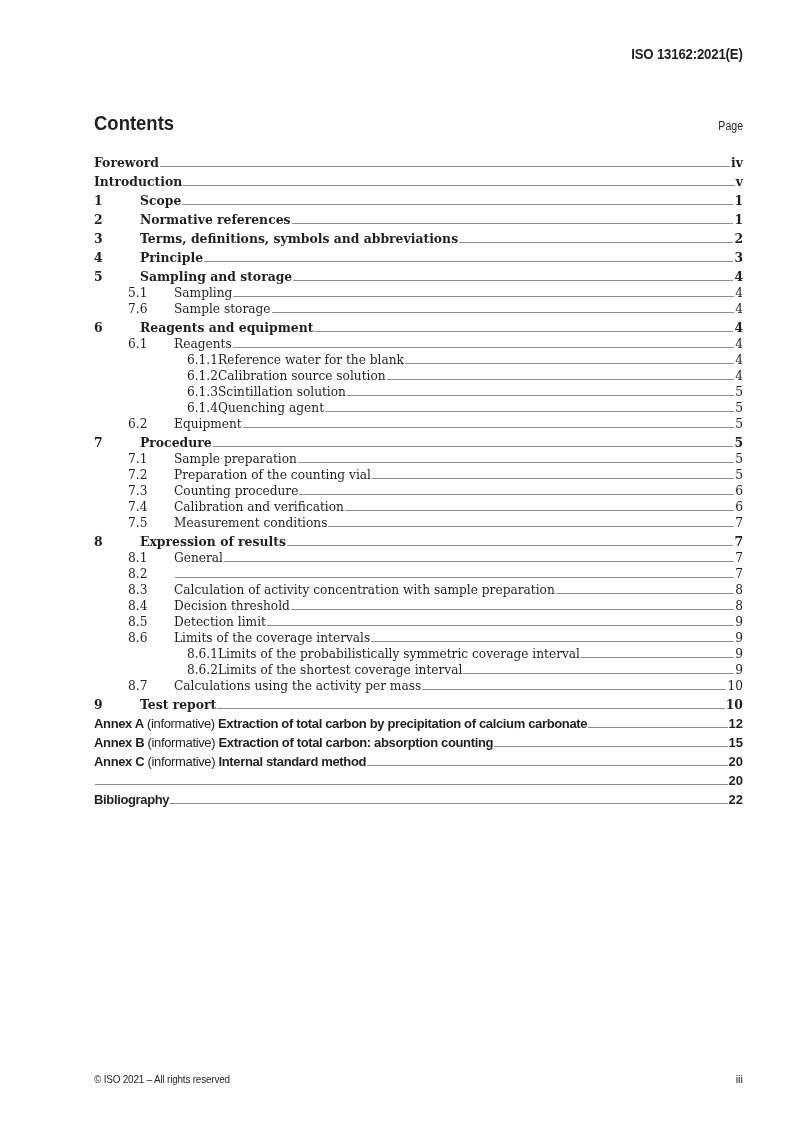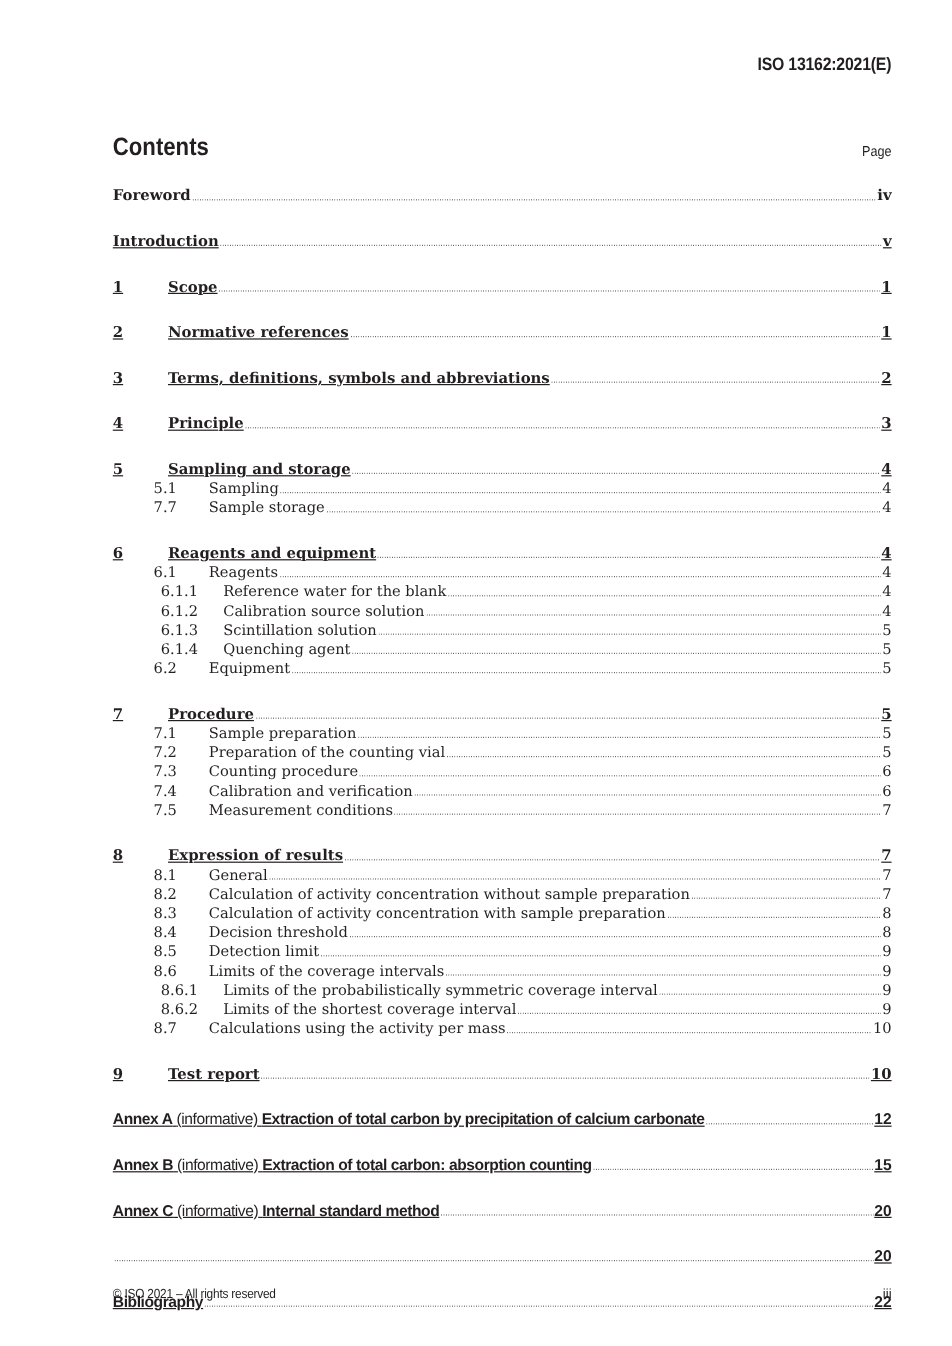--- a/index.html
+++ b/index.html
@@ -24,26 +24,26 @@
       transform: scaleX(0.88); transform-origin: right center;
     }
     .toc {
       position: absolute; left: 94px; top: 155px; width: 649px;
     }
     .row {
       position: relative; display: flex; align-items: baseline;
       font-size: 12.2px; line-height: 16px; height: 16px; white-space: nowrap;
     }
     .row.bold { font-weight: bold; font-size: 12.4px; }
-    .row.gap-top { margin-top: 22px; text-decoration: underline; }
+    .row.gap-top { margin-top: 3px; }
     .num { display: inline-block; flex: 0 0 auto; }
     .row.l0 .num { width: 0; }
     .row.l1 .num { width: 46px; }
     .row.l2 .num { width: 46px; margin-left: 34px; }
-    .row.l3 .num { width: 52px; margin-left: 40px; }
+    .row.l3 .num { width: 52px; margin-left: 72px; text-align: right; }
     .title { flex: 0 0 auto; }
     .leader {
       flex: 1 1 auto; margin: 0 1px; height: 1px; align-self: flex-end; margin-bottom: 4px;
       background-image: radial-gradient(circle, #555 0.45px, transparent 0.6px);
       background-size: 2px 1px; background-repeat: repeat-x;
     }
     .pg { flex: 0 0 auto; text-align: right; }
     .annex {
       font-family: "Liberation Sans", sans-serif; font-size: 13px;
       transform-origin: left center;
@@ -120,21 +120,21 @@
     <span class="leader"></span>
     <span class="pg">4</span>
   </div>
   <div class="row l2">
     <span class="num">5.1</span>
     <span class="title">Sampling</span>
     <span class="leader"></span>
     <span class="pg">4</span>
   </div>
   <div class="row l2">
-    <span class="num">7.7</span>
+    <span class="num">7.6</span>
     <span class="title">Sample storage</span>
     <span class="leader"></span>
     <span class="pg">4</span>
   </div>
 
   <div class="row l1 bold gap-top">
     <span class="num">6</span>
     <span class="title">Reagents and equipment</span>
     <span class="leader"></span>
     <span class="pg">4</span>
@@ -220,21 +220,20 @@
     <span class="pg">7</span>
   </div>
   <div class="row l2">
     <span class="num">8.1</span>
     <span class="title">General</span>
     <span class="leader"></span>
     <span class="pg">7</span>
   </div>
   <div class="row l2">
     <span class="num">8.2</span>
-    <span class="title">Calculation of activity concentration without sample preparation</span>
     <span class="leader"></span>
     <span class="pg">7</span>
   </div>
   <div class="row l2">
     <span class="num">8.3</span>
     <span class="title">Calculation of activity concentration with sample preparation</span>
     <span class="leader"></span>
     <span class="pg">8</span>
   </div>
   <div class="row l2">

